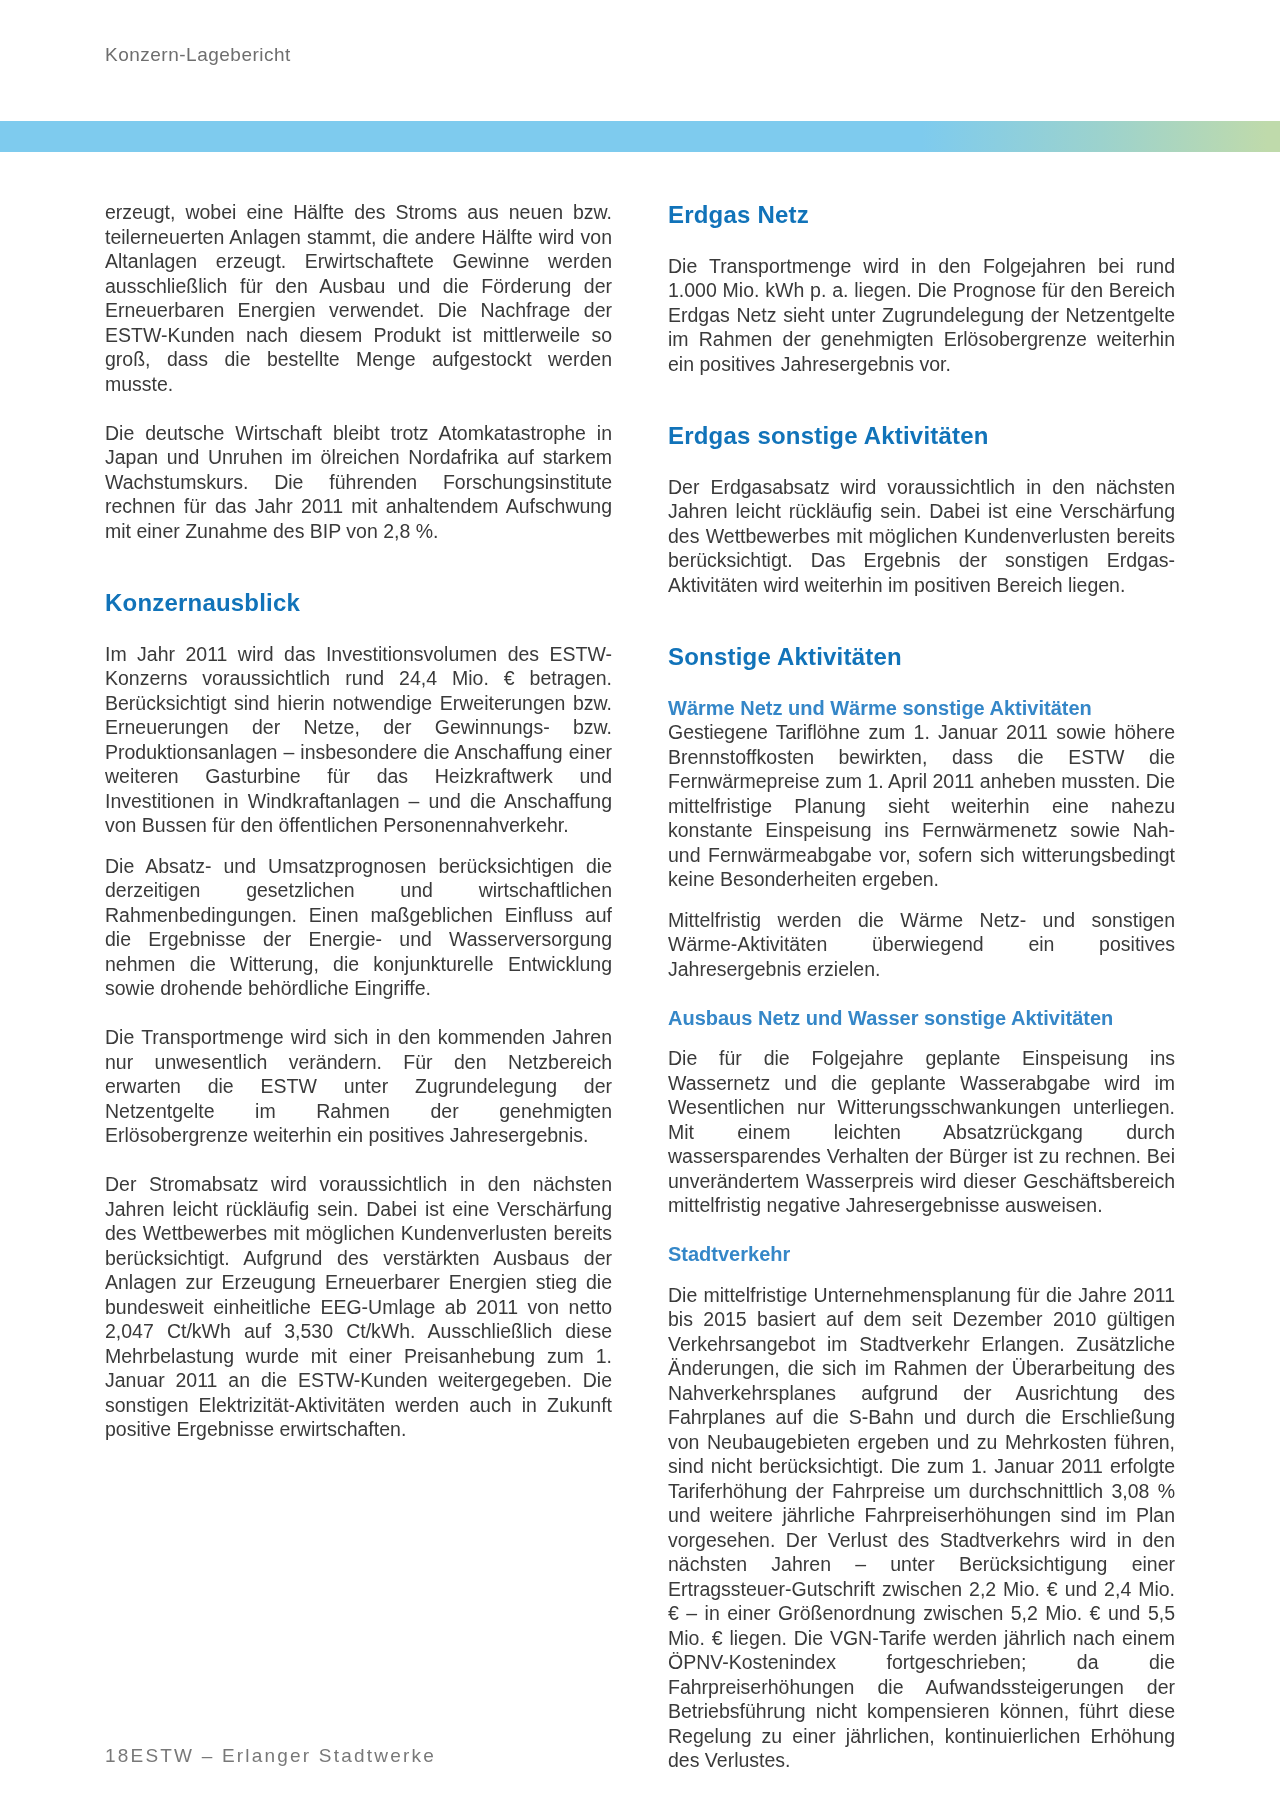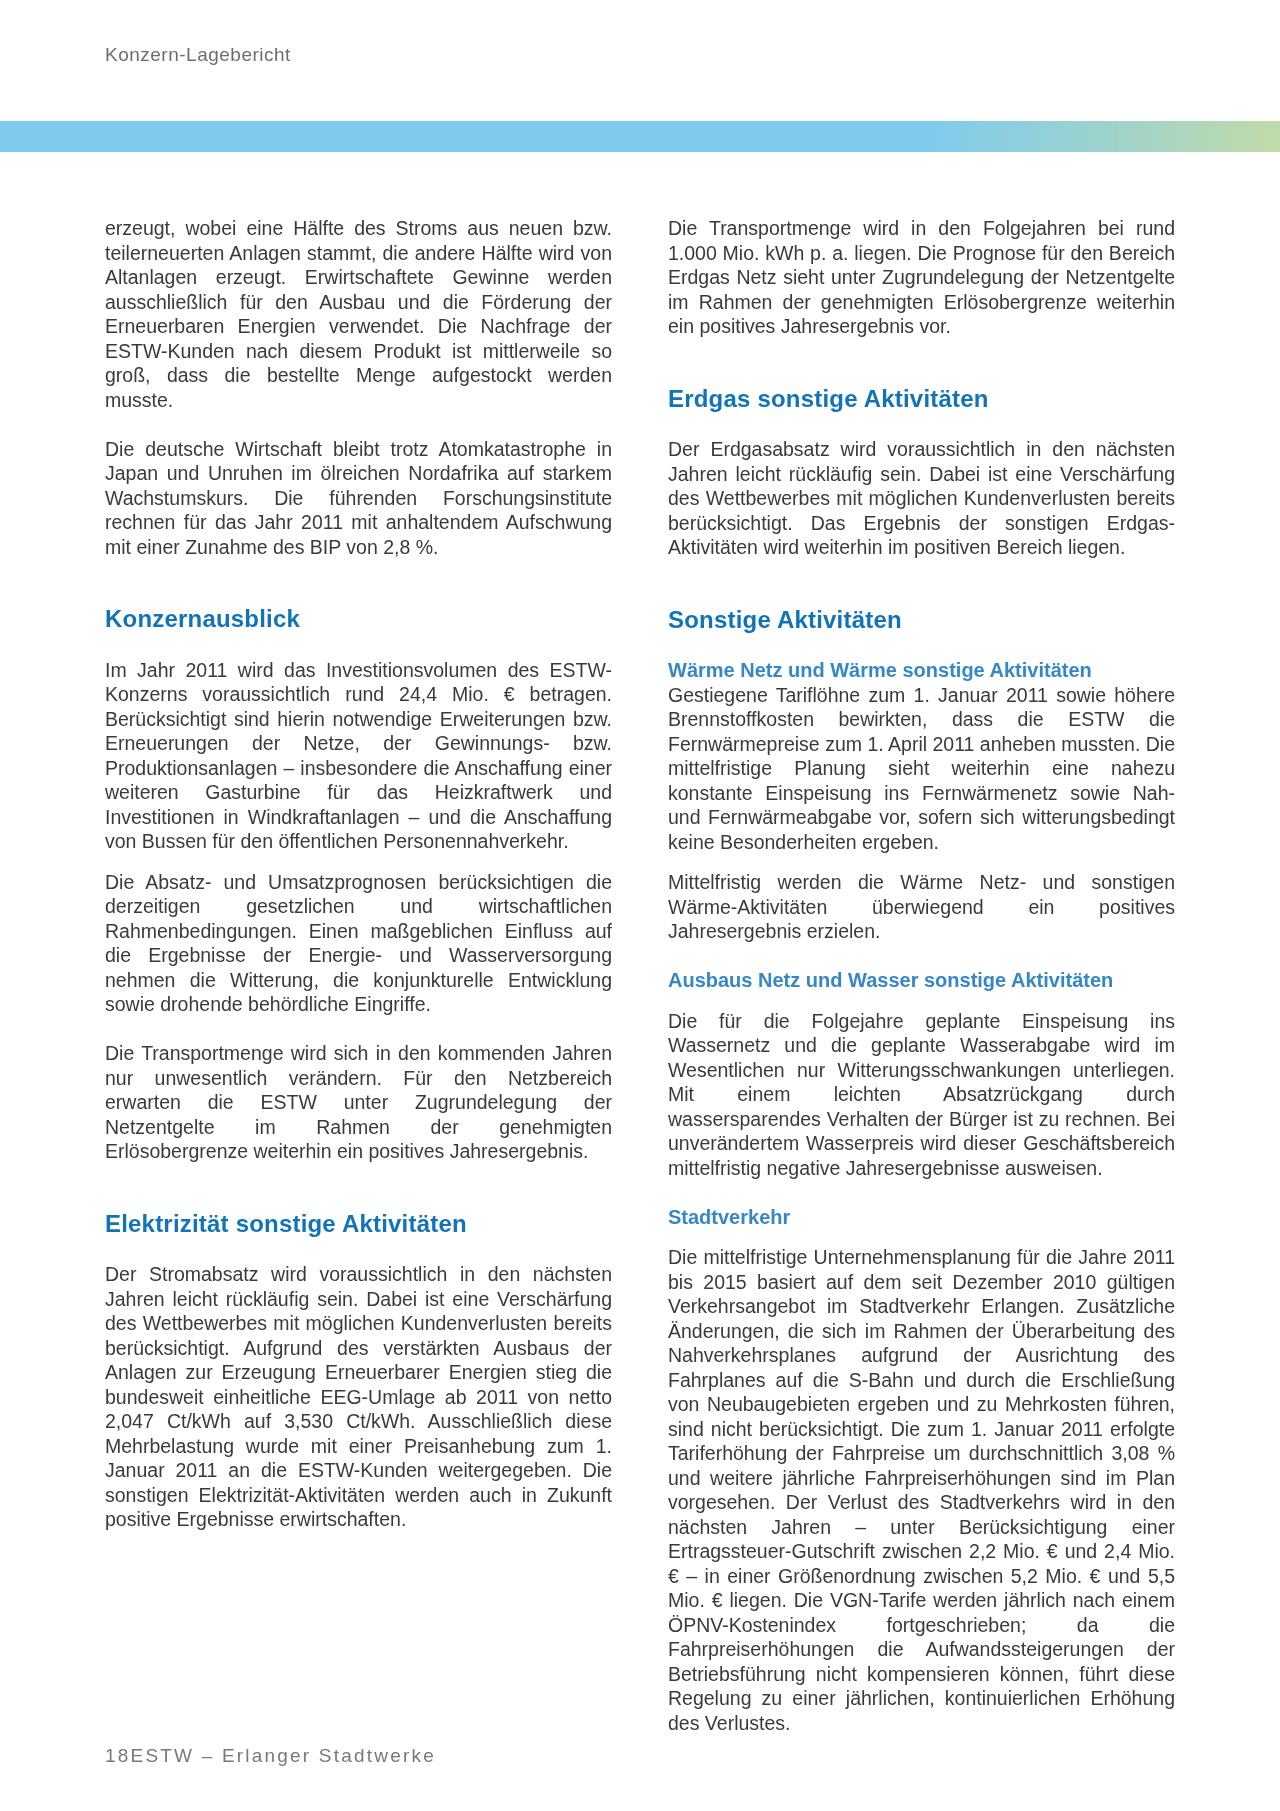--- a/index.html
+++ b/index.html
@@ -28,21 +28,21 @@
     position:absolute;top:200px;width:507px;
     font-size:19.5px;line-height:24.5px;color:var(--body-text,#3a3a3a);
     text-align:justify;
     hyphens:auto;-webkit-hyphens:auto;
   }
   .col-left{left:105px;}
   .col-right{left:668px;}
 
   .col p{margin:24.5px 0 0 0;}
   .col p.tight{margin-top:16px;}
-  .col > :first-child{margin-top:16px;}
+  .col > :first-child{margin-top:0;}
 
   .col h2{
     font-size:24px;line-height:29px;font-weight:bold;
     color:var(--heading,#1173b9);
     margin:45px 0 24px 0;
     text-align:left;letter-spacing:0.2px;
   }
   .col h3{
     font-size:20px;line-height:24.5px;font-weight:bold;
     color:var(--subheading,#3587c8);
@@ -67,25 +67,25 @@
 
   <div class="accent-bar"></div>
 
   <div class="col col-left">
       <p>erzeugt, wobei eine Hälfte des Stroms aus neuen bzw. teilerneuerten Anlagen stammt, die andere Hälfte wird von Altanlagen erzeugt. Erwirtschaftete Gewinne werden ausschließlich für den Ausbau und die Förderung der Erneuerbaren Energien verwendet. Die Nachfrage der ESTW-Kunden nach diesem Produkt ist mittlerweile so groß, dass die bestellte Menge aufgestockt werden musste.</p>
       <p>Die deutsche Wirtschaft bleibt trotz Atomkatastrophe in Japan und Unruhen im ölreichen Nordafrika auf starkem Wachstumskurs. Die führenden Forschungsinstitute rechnen für das Jahr 2011 mit anhaltendem Aufschwung mit einer Zunahme des BIP von 2,8 %.</p>
       <h2>Konzernausblick</h2>
       <p>Im Jahr 2011 wird das Investitionsvolumen des ESTW-Konzerns voraussichtlich rund 24,4 Mio. € betragen. Berücksichtigt sind hierin notwendige Erweiterungen bzw. Erneuerungen der Netze, der Gewinnungs- bzw. Produktionsanlagen – insbesondere die Anschaffung einer weiteren Gasturbine für das Heizkraftwerk und Investitionen in Windkraftanlagen – und die Anschaffung von Bussen für den öffentlichen Personennahverkehr.</p>
       <p class="tight">Die Absatz- und Umsatzprognosen berücksichtigen die derzeitigen gesetzlichen und wirtschaftlichen Rahmenbedingungen. Einen maßgeblichen Einfluss auf die Ergebnisse der Energie- und Wasserversorgung nehmen die Witterung, die konjunkturelle Entwicklung sowie drohende behördliche Eingriffe.</p>
       <p>Die Transportmenge wird sich in den kommenden Jahren nur unwesentlich verändern. Für den Netzbereich erwarten die ESTW unter Zugrundelegung der Netzentgelte im Rahmen der genehmigten Erlösobergrenze weiterhin ein positives Jahresergebnis.</p>
-      <h2>Elektrizität sonstige Aktivitäten</h2>
       <p>Der Stromabsatz wird voraussichtlich in den nächsten Jahren leicht rückläufig sein. Dabei ist eine Verschärfung des Wettbewerbes mit möglichen Kundenverlusten bereits berücksichtigt. Aufgrund des verstärkten Ausbaus der Anlagen zur Erzeugung Erneuerbarer Energien stieg die bundesweit einheitliche EEG-Umlage ab 2011 von netto 2,047 Ct/kWh auf 3,530 Ct/kWh. Ausschließlich diese Mehrbelastung wurde mit einer Preisanhebung zum 1. Januar 2011 an die ESTW-Kunden weitergegeben. Die sonstigen Elektrizität-Aktivitäten werden auch in Zukunft positive Ergebnisse erwirtschaften.</p>
     </div>
 
   <div class="col col-right">
+      <h2>Erdgas Netz</h2>
       <p>Die Transportmenge wird in den Folgejahren bei rund 1.000 Mio. kWh p. a. liegen. Die Prognose für den Bereich Erdgas Netz sieht unter Zugrundelegung der Netzentgelte im Rahmen der genehmigten Erlösobergrenze weiterhin ein positives Jahresergebnis vor.</p>
       <h2>Erdgas sonstige Aktivitäten</h2>
       <p>Der Erdgasabsatz wird voraussichtlich in den nächsten Jahren leicht rückläufig sein. Dabei ist eine Verschärfung des Wettbewerbes mit möglichen Kundenverlusten bereits berücksichtigt. Das Ergebnis der sonstigen Erdgas-Aktivitäten wird weiterhin im positiven Bereich liegen.</p>
       <h2>Sonstige Aktivitäten</h2>
       <h3>Wärme Netz und Wärme sonstige Aktivitäten</h3>
       <p>Gestiegene Tariflöhne zum 1. Januar 2011 sowie höhere Brennstoffkosten bewirkten, dass die ESTW die Fernwärmepreise zum 1. April 2011 anheben mussten. Die mittelfristige Planung sieht weiterhin eine nahezu konstante Einspeisung ins Fernwärmenetz sowie Nah- und Fernwärmeabgabe vor, sofern sich witterungsbedingt keine Besonderheiten ergeben.</p>
       <p class="tight">Mittelfristig werden die Wärme Netz- und sonstigen Wärme-Aktivitäten überwiegend ein positives Jahresergebnis erzielen.</p>
       <h3>Ausbaus Netz und Wasser sonstige Aktivitäten</h3>
       <p class="tight">Die für die Folgejahre geplante Einspeisung ins Wassernetz und die geplante Wasserabgabe wird im Wesentlichen nur Witterungsschwankungen unterliegen. Mit einem leichten Absatzrückgang durch wassersparendes Verhalten der Bürger ist zu rechnen. Bei unverändertem Wasserpreis wird dieser Geschäftsbereich mittelfristig negative Jahresergebnisse ausweisen.</p>
       <h3>Stadtverkehr</h3>

